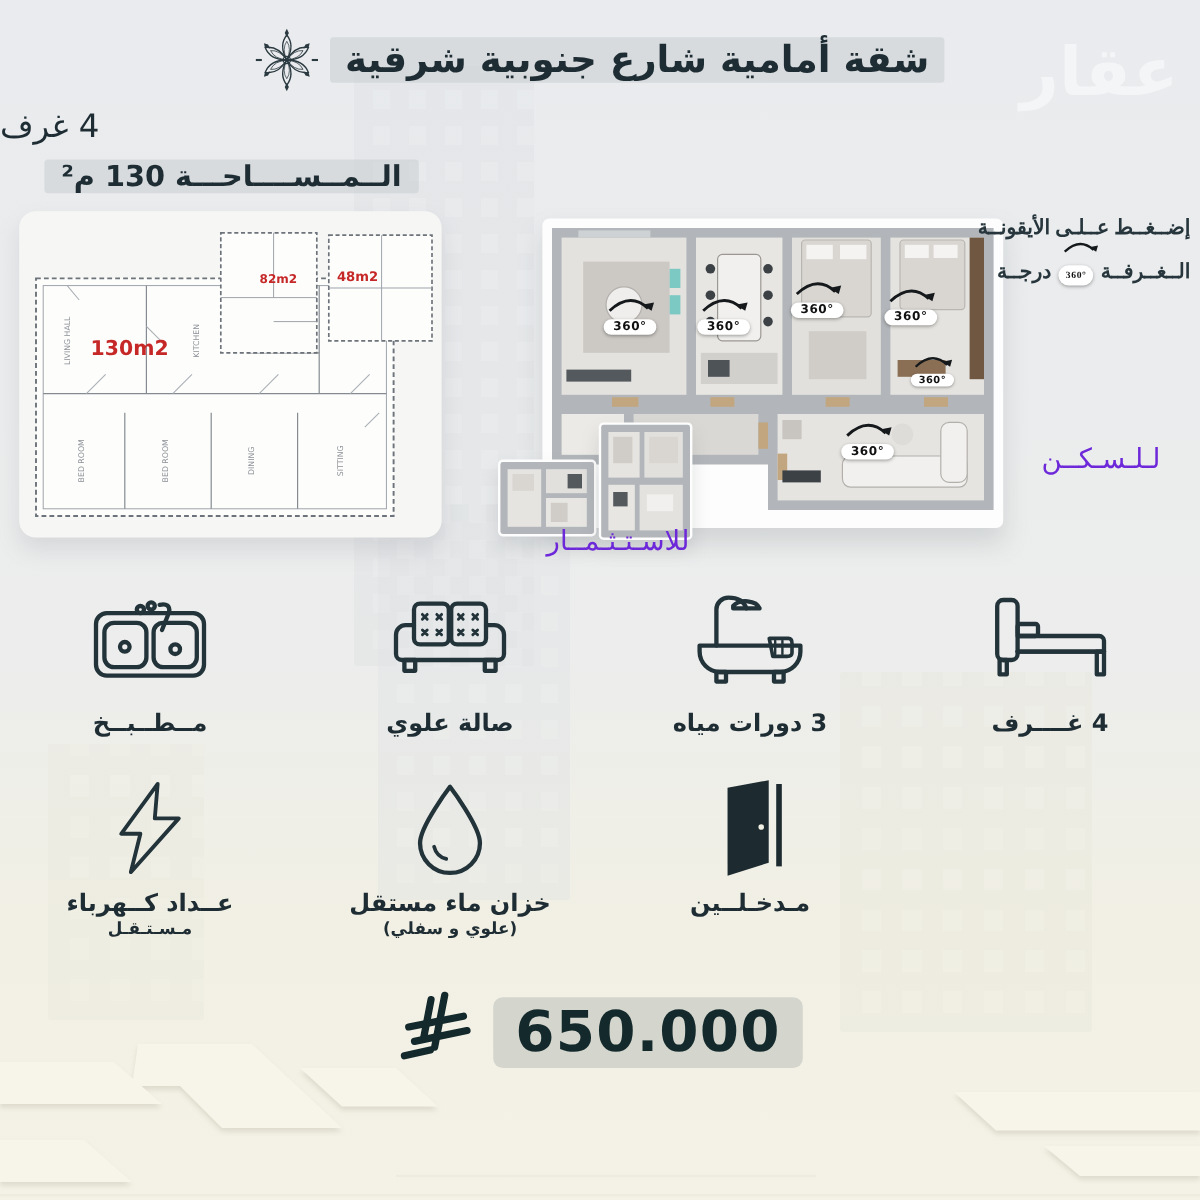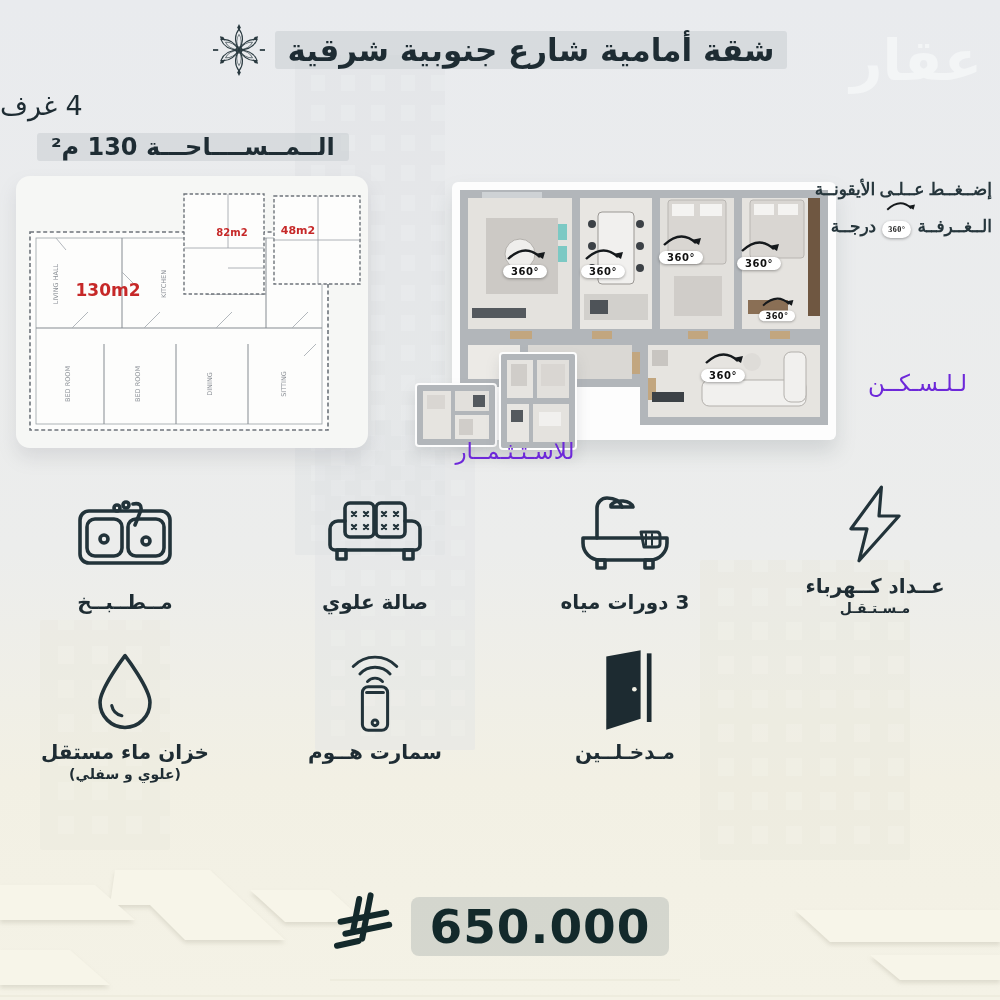--- a/index.html
+++ b/index.html
@@ -48,21 +48,21 @@
   .badge-mini .pill{font-size:8px;padding:0 6px;}
   .badge-mini svg{position:absolute;top:-9px;left:1px;}
   
   .features{left:0;right:0;top:478px;display:grid;grid-template-columns:repeat(4,1fr);row-gap:28px;}
   .feat{display:flex;flex-direction:column;align-items:center;}
   .feat .ic{height:108px;display:flex;align-items:center;justify-content:center;}
   .feat .lb{font-size:20px;font-weight:bold;direction:rtl;text-align:center;margin-top:4px;}
   .feat .sub{font-size:14px;font-weight:bold;direction:rtl;text-align:center;margin-top:2px;}
   .ic svg{stroke:#22333a;fill:none;stroke-width:3.6;stroke-linecap:round;stroke-linejoin:round;}
   
-  .price{left:0;right:0;top:890px;display:flex;justify-content:center;align-items:center;gap:14px;}
+  .price{left:0;right:0;top:824px;display:flex;justify-content:center;align-items:center;gap:14px;}
   .price-num{font-size:47px;font-weight:bold;color:#13292b;background:rgba(164,170,167,.38);
     border-radius:8px;padding:2px 18px;letter-spacing:1px;}
   
   .bp-red{fill:#c62828;font-weight:bold;font-family:"DejaVu Sans",sans-serif;}
   .bp-room{fill:#8b9096;font-family:"DejaVu Sans",sans-serif;}
   
   .decor{pointer-events:none;}
 </style>
 </head>
 <body>
@@ -370,20 +370,34 @@
         <rect x="24" y="68" width="8" height="8"></rect>
         <rect x="72" y="68" width="8" height="8"></rect>
         <path d="M68,40 h16 q3,0 3,4 v8 q0,3 -4,3 h-12 z" stroke-width="3"></path>
         <path d="M73,42 v11 M79,42 v11" stroke-width="2"></path>
       </svg>
     </div>
     <div class="lb">3 دورات مياه</div>
     <div class="sub"></div>
   </div>
 
+  <div class="feat">
+    <div class="ic">
+      <svg width="112" height="74" viewBox="0 0 112 74">
+        <rect x="12" y="5" width="17" height="50" rx="5"></rect>
+        <rect x="29" y="25" width="17" height="10" rx="2"></rect>
+        <path d="M29,35 h68 a4,4 0 0 1 4,4 v9 h-72"></path>
+        <path d="M29,48 h72"></path>
+        <rect x="14" y="55" width="6" height="12"></rect>
+        <rect x="95" y="48" width="6" height="19"></rect>
+      </svg>
+    </div>
+    <div class="lb">4 غــــرف</div>
+    <div class="sub"></div>
+  </div>
 
   <div class="feat">
     <div class="ic" style="height:92px;">
       <svg width="80" height="84" viewBox="0 0 100 100">
         <polygon points="58,4 20,56 40,56 30,96 80,40 55,40" stroke-width="4"></polygon>
       </svg>
     </div>
     <div class="lb">عــداد كــهرباء</div>
     <div class="sub">مـسـتـقـل</div>
   </div>
@@ -392,34 +406,20 @@
     <div class="ic" style="height:92px;">
       <svg width="78" height="84" viewBox="0 0 100 100">
         <path d="M50,6 C50,6 18,48 18,66 a32,32 0 0 0 64,0 C82,48 50,6 50,6 Z" stroke-width="4.6"></path>
         <path d="M33,70 a17,17 0 0 0 13,13" stroke-width="4"></path>
       </svg>
     </div>
     <div class="lb">خزان ماء مستقل</div>
     <div class="sub">(علوي و سفلي)</div>
   </div>
 
-  <div class="feat">
-    <div class="ic" style="height:92px;">
-      <svg width="84" height="88" viewBox="0 0 100 104">
-        <path d="M24,24 a36,36 0 0 1 52,0" stroke-width="3.4"></path>
-        <path d="M32,33 a24,24 0 0 1 36,0" stroke-width="3.4"></path>
-        <path d="M41,42 a12,12 0 0 1 18,0" stroke-width="3.4"></path>
-        <rect x="35" y="48" width="30" height="52" rx="7"></rect>
-        <path d="M40,55 h20"></path>
-        <circle cx="50" cy="91" r="3.4"></circle>
-      </svg>
-    </div>
-    <div class="lb">سمارت هــوم</div>
-    <div class="sub"></div>
-  </div>
 
   <div class="feat">
     <div class="ic" style="height:92px;">
       <svg width="78" height="88" viewBox="0 0 100 110">
         <polygon points="26,12 70,4 70,92 26,106" fill="#1d2b31" stroke="none"></polygon>
         <circle cx="62" cy="54" r="3" fill="#f2f0e4" stroke="none"></circle>
         <rect x="78" y="8" width="6" height="88" fill="#1d2b31" stroke="none"></rect>
       </svg>
     </div>
     <div class="lb">مـدخـلــين</div>

